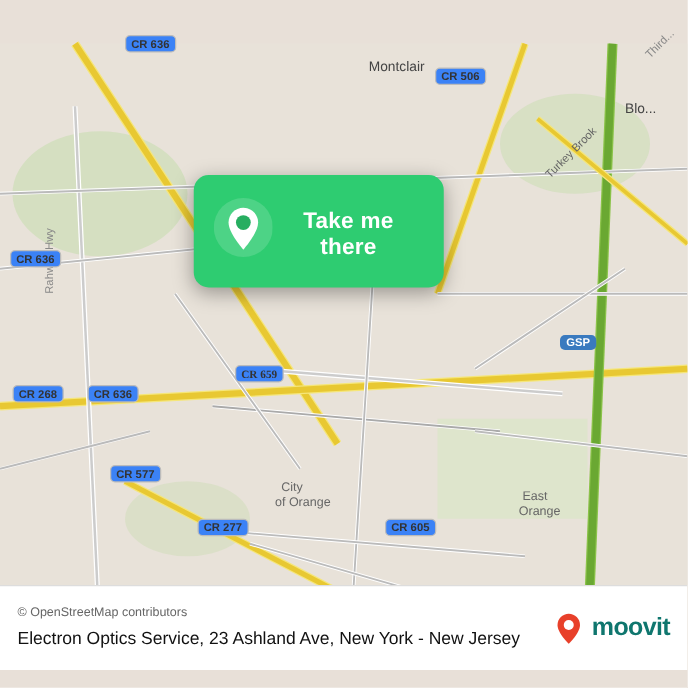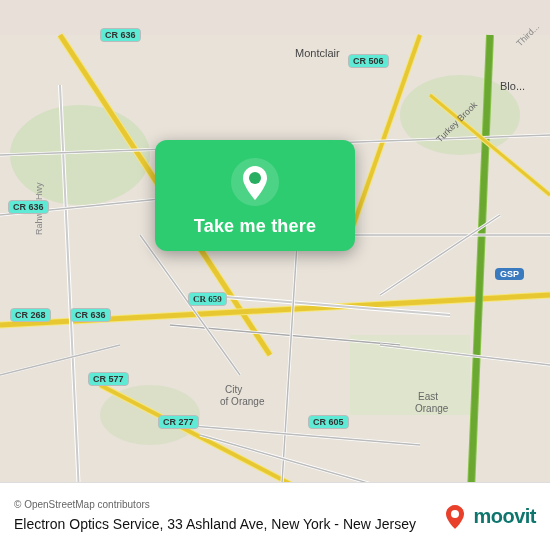--- a/index.html
+++ b/index.html
@@ -30,21 +30,21 @@
 
     
     .take-me-there-card {
       position: absolute;
       top: 140px;
       left: 155px;
       width: 200px;
       background-color: #2ecc71;
       border-radius: 12px;
       display: flex;
-      flex-direction: column;
+      flex-direction: row;
       align-items: center;
       padding: 18px 16px 14px;
       box-shadow: 0 4px 16px rgba(0,0,0,0.35);
       cursor: pointer;
       z-index: 10;
     }
 
     .location-pin {
       width: 48px;
       height: 48px;
@@ -55,21 +55,21 @@
       color: #fff;
       font-size: 18px;
       font-weight: 600;
       text-align: center;
       letter-spacing: 0.2px;
     }
 
     
     .attribution-bar {
       position: absolute;
-      bottom: 0;
+      bottom: 14px;
       left: 0;
       width: 100%;
       background: #fff;
       padding: 10px 14px 10px 14px;
       border-top: 1px solid #ddd;
       display: flex;
       align-items: center;
       justify-content: flex-start;
       z-index: 20;
       min-height: 68px;
@@ -108,41 +108,40 @@
     .moovit-text {
       font-size: 20px;
       font-weight: 700;
       color: #0f766e;
       letter-spacing: -0.5px;
     }
 
     
     .road-badge {
       position: absolute;
-      background: #5eead4;
+      background: #3b82f6;
       border: 1.5px solid #bbb;
       border-radius: 4px;
       font-size: 9px;
       font-weight: bold;
       color: #333;
       padding: 1px 4px;
       z-index: 5;
     }
 
     
     .highway-shield {
       position: absolute;
       background: #3a7abf;
       color: #fff;
       border-radius: 4px;
       font-size: 9px;
       font-weight: bold;
       padding: 1px 5px;
       z-index: 5;
-      margin-left: 47px;
     }
   </style>
 </head>
 <body>
 
 <div id="map-container">
 
   <svg class="map-svg" viewBox="0 0 550 480" xmlns="http://www.w3.org/2000/svg">
 
     <rect width="550" height="480" fill="#e8e2d9"></rect>
@@ -260,21 +259,21 @@
       <circle cx="24" cy="24" r="24" fill="rgba(255,255,255,0.15)"></circle>
       <path d="M24 8 C17.4 8 12 13.4 12 20 C12 28.5 24 42 24 42 C24 42 36 28.5 36 20 C36 13.4 30.6 8 24 8 Z" fill="white"></path>
       <circle cx="24" cy="20" r="6" fill="#27ae60"></circle>
     </svg>
     <span class="take-me-there-label">Take me there</span>
   </div>
 
   <div class="attribution-bar">
     <div class="attribution-left">
       <div class="osm-credit">© OpenStreetMap contributors</div>
-      <div class="location-text">Electron Optics Service, 33 Ashland Ave, New York - New Jersey</div>
+      <div class="location-text">Electron Optics Service, 23 Ashland Ave, New York - New Jersey</div>
     </div>
     <div class="moovit-logo">
 
       <svg class="moovit-pin" viewBox="0 0 28 28" xmlns="http://www.w3.org/2000/svg">
         <path d="M14 2 C9 2 5 6 5 11 C5 17.5 14 26 14 26 C14 26 23 17.5 23 11 C23 6 19 2 14 2 Z" fill="#e8402a"></path>
         <circle cx="14" cy="11" r="4" fill="white"></circle>
       </svg>
       <span class="moovit-text">moovit</span>
     </div>
   </div>

